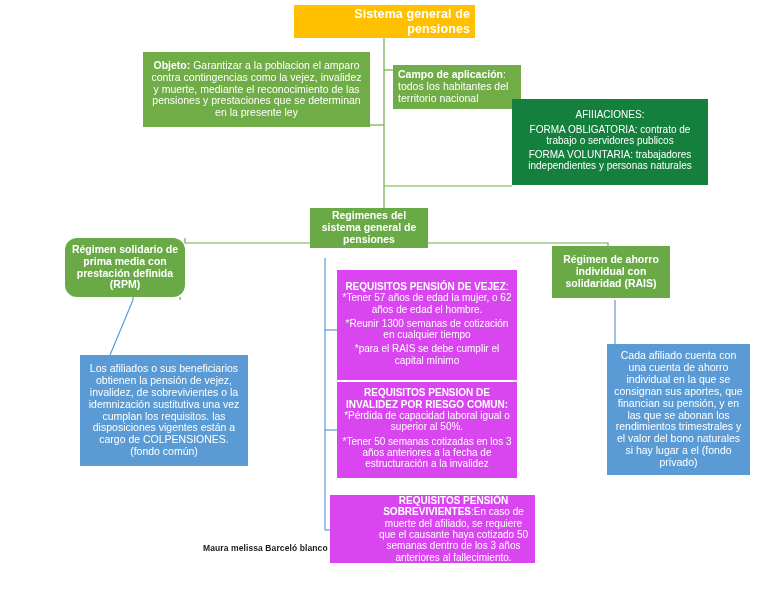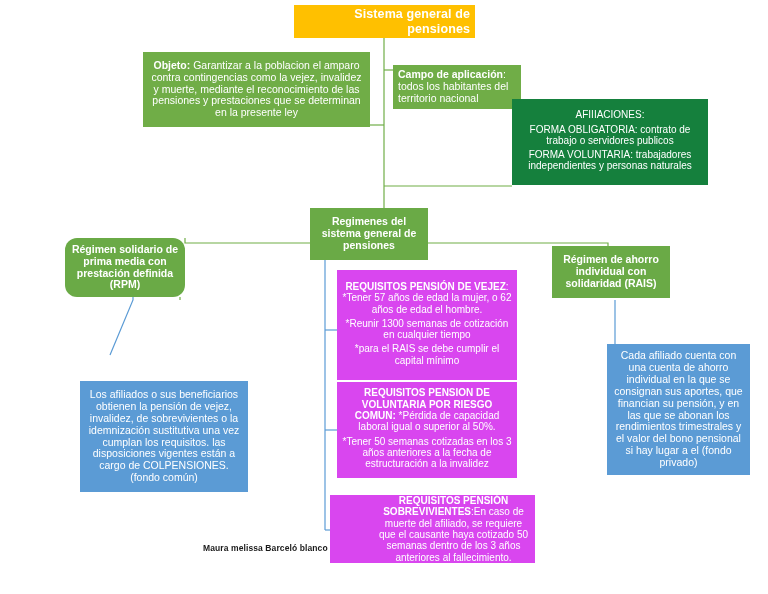--- a/index.html
+++ b/index.html
@@ -145,54 +145,54 @@
   </div>
 
   <div class="node n-green-soft" style="left:512px; top:99px; width:196px; height:86px;">
     <div class="node-inner tight">
       <p class="para">AFIIIACIONES:</p>
       <p class="para">FORMA OBLIGATORIA: contrato de trabajo o servidores publicos</p>
       <p class="para">FORMA VOLUNTARIA: trabajadores independientes y personas naturales</p>
     </div>
   </div>
 
-  <div class="node n-green-bold" style="left:310px; top:208px; width:118px; height:52px;justify-content:center;">
+  <div class="node n-green-bold" style="left:310px; top:208px; width:118px; height:40px;justify-content:center;">
     <div class="node-inner">Regimenes del sistema general de pensiones</div>
   </div>
 
   <div class="node n-green-bold" style="left:65px; top:238px; width:120px; height:59px;border-radius:12px;">
     <div class="node-inner">Régimen solidario de prima media con prestación definida (RPM)</div>
   </div>
 
-  <div class="node n-blue" style="left:80px; top:355px; width:168px; height:111px;margin-top:26px;">
+  <div class="node n-blue" style="left:80px; top:355px; width:168px; height:111px;">
     <div class="node-inner">Los afiliados o sus beneficiarios obtienen la pensión de vejez, invalidez, de sobrevivientes o la idemnización sustitutiva una vez cumplan los requisitos. las disposiciones vigentes están a cargo de COLPENSIONES. (fondo común)</div>
   </div>
 
   <div class="node n-green-bold" style="left:552px; top:246px; width:118px; height:52px;">
     <div class="node-inner">Régimen de ahorro individual con solidaridad (RAIS)</div>
   </div>
 
   <div class="node n-blue" style="left:607px; top:344px; width:143px; height:131px;">
-    <div class="node-inner">Cada afiliado cuenta con una cuenta de ahorro individual en la que se consignan sus aportes, que financian su pensión, y en las que se abonan los rendimientos trimestrales y el valor del bono pensional si hay lugar a el (fondo privado)</div>
+    <div class="node-inner">Cada afiliado cuenta con una cuenta de ahorro individual en la que se consignan sus aportes, que financian su pensión, y en las que se abonan los rendimientos trimestrales y el valor del bono naturales si hay lugar a el (fondo privado)</div>
   </div>
 
   <div class="node n-blue-title" style="left:337px; top:270px; width:180px; height:110px;">
     <div class="node-inner tight">
       <p class="para">
         <span class="bold">REQUISITOS PENSIÓN DE VEJEZ</span><span>: *Tener 57 años de edad la mujer, o 62 años de edad el hombre.</span>
       </p>
       <p class="para">*Reunir 1300 semanas de cotización en cualquier tiempo</p>
       <p class="para">*para el RAIS se debe cumplir el capital mínimo</p>
     </div>
   </div>
 
   <div class="node n-blue-title" style="left:337px; top:382px; width:180px; height:96px;">
     <div class="node-inner tight">
       <p class="para">
-        <span class="bold">REQUISITOS PENSION DE VOLUNTARIA POR RIESGO COMUN:</span><span> *Pérdida de capacidad laboral igual o superior al 50%.</span>
+        <span class="bold">REQUISITOS PENSION DE INVALIDEZ POR RIESGO COMUN:</span><span> *Pérdida de capacidad laboral igual o superior al 50%.</span>
       </p>
       <p class="para">*Tener 50 semanas cotizadas en los 3 años anteriores a la fecha de estructuración a la invalidez</p>
     </div>
   </div>
 
   <div class="node n-blue-title" style="left:330px; top:495px; width:205px; height:68px;padding-left:47px;">
     <div class="node-inner">
       <p class="para">
         <span class="bold">REQUISITOS PENSIÓN SOBREVIVIENTES</span><span>:En caso de muerte del afiliado, se requiere que el causante haya cotizado 50 semanas dentro de los 3 años anteriores al fallecimiento.</span>
       </p>

